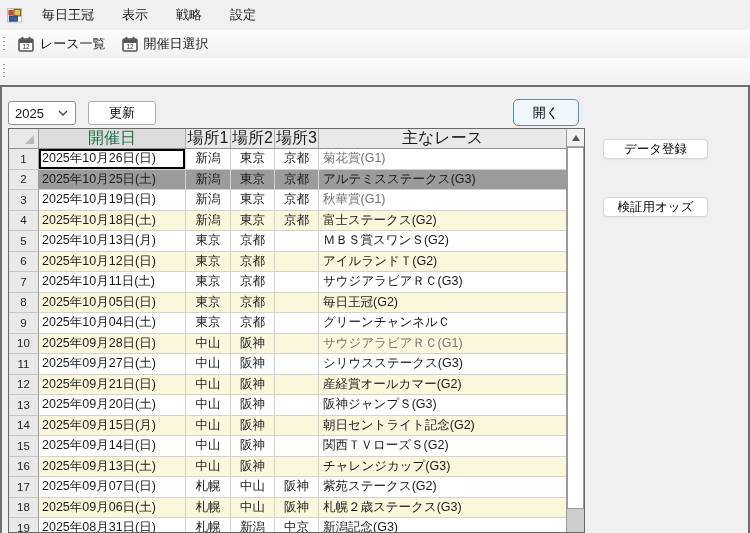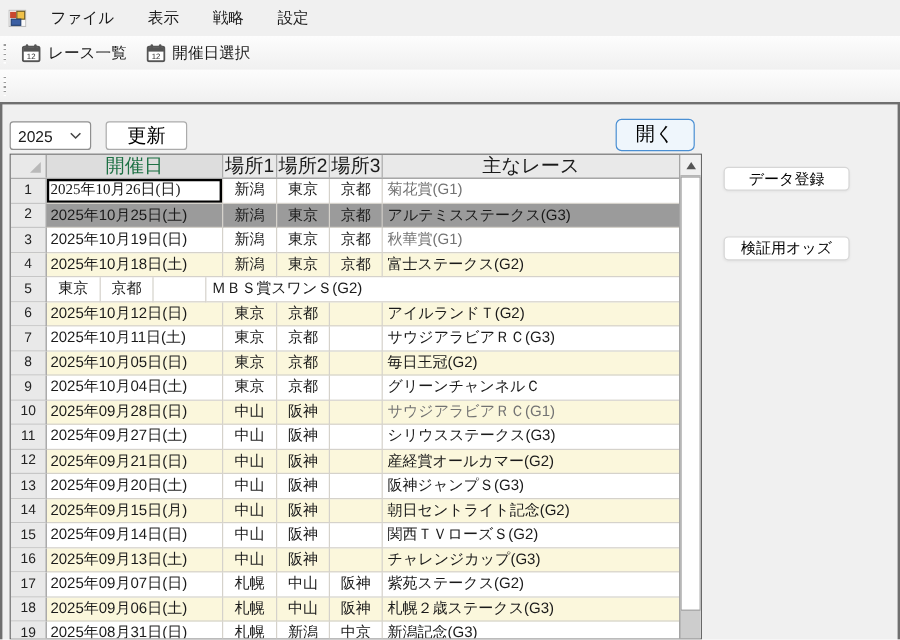--- a/index.html
+++ b/index.html
@@ -31,21 +31,21 @@
   .panel-top-line { position:absolute; left:0; top:85px; width:750px; height:2px; background:#6f6f6f; }
   .panel-left-line { position:absolute; left:0; top:85px; width:2px; height:448px; background:#6f6f6f; }
   .panel-right-line { position:absolute; right:0; top:85px; width:2px; height:448px; background:#6f6f6f; }
 
   
   .combobox { position:absolute; left:8px; top:101px; width:68px; height:24px;
     background:#ffffff; border:1px solid #8f8f8f; border-radius:3px;
     display:flex; align-items:center; justify-content:space-between;
     padding:0 7px 0 6px; font-size:13px; cursor:default; }
   .btn { background:#ffffff; border:1px solid #ababab; border-radius:3px;
-    font-size:16px; display:flex; align-items:center; justify-content:center;
+    font-size:13px; display:flex; align-items:center; justify-content:center;
     cursor:default; font-family:inherit; }
   .refresh-btn { position:absolute; left:88px; top:101px; width:68px; height:24px; }
   .open-btn { position:absolute; left:513px; top:99px; width:66px; height:27px;
     background:#eff6fc; border:1.5px solid #4a8fd3; border-radius:5px; }
   .side-btn { position:absolute; left:603px; width:105px; height:20px;
     border:1px solid #d6d6d6; border-radius:4px; font-size:12.5px;
     box-shadow:0 1px 2px rgba(0,0,0,0.05); }
   .side-btn-1 { top:139px; }
   .side-btn-2 { top:197px; }
 
@@ -68,21 +68,21 @@
   .grid-rows { position:absolute; left:0; top:20px; right:18px; bottom:0; overflow:hidden; }
   .grid-row { display:flex; height:20.5px; background:#ffffff; font-size:12.5px; }
   .grid-row.stripe { background:#fbf7dc; }
   .grid-row.selected .cell { background:#9b9b9b; }
   .row-number-cell { width:30px; background:#e9e9e9; color:#222;
     display:flex; align-items:center; justify-content:center; font-size:11.5px;
     border-right:1px solid #9a9a9a; border-bottom:1px solid #c6c6c6; flex:0 0 auto; }
   .cell { display:flex; align-items:center; border-right:1px solid #d5d2cb;
     border-bottom:1px solid #d5d2cb; height:100%; overflow:hidden; white-space:nowrap; }
   .date-cell { width:147px; padding-left:3px; flex:0 0 auto; }
-  .date-cell.focused { box-shadow:inset 0 0 0 2px #000000;font-family:Liberation Serif, serif; }
+  .date-cell.focused { box-shadow:inset 0 0 0 2px #000000; }
   .place-cell { width:45px; justify-content:center; flex:0 0 auto; }
   .place-cell.p2 { width:44px; }
   .place-cell.p3 { width:44px; }
   .race-cell { flex:1; padding-left:4px; border-right:none; }
   .race-cell.red { color:#737373; }
 
   
   .vscroll { position:absolute; right:0; top:0; bottom:0; width:18px;
     background:#cdcdcd; border-left:1px solid #9a9a9a; }
   .vscroll-up { position:absolute; left:0; top:0; width:17px; height:18px;
@@ -96,21 +96,21 @@
 </head>
 <body>
 
 <div class="menubar">
   <svg class="app-icon" viewBox="0 0 16 16">
     <rect x="0.5" y="0.5" width="15" height="14.5" fill="#fafafa" stroke="#bdbdbd"></rect>
     <rect x="1.5" y="2" width="5.5" height="5.5" fill="#c9482e"></rect>
     <rect x="7.5" y="1.5" width="7" height="7" fill="#f0c148" stroke="#6b5a22"></rect>
     <rect x="2.5" y="8.5" width="8.5" height="5.5" fill="#3b5fa3" stroke="#24406e"></rect>
   </svg>
-  <span class="menu-item">ファイル</span>
+  <span class="menu-item">毎日王冠</span>
   <span class="menu-item">表示</span>
   <span class="menu-item">戦略</span>
   <span class="menu-item">設定</span>
 </div>
 
 <div class="toolbar toolbar1">
   <div class="grip"></div>
   <div class="tool-button">
     <svg class="cal-icon" viewBox="0 0 16 16">
       <rect x="1" y="3" width="14" height="12" rx="1.5" fill="#ffffff" stroke="#555555" stroke-width="1.6"></rect>
@@ -191,20 +191,21 @@
       <div class="grid-row stripe">
         <div class="row-number-cell">4</div>
         <div class="cell date-cell">2025年10月18日(土)</div>
         <div class="cell place-cell">新潟</div>
         <div class="cell place-cell p2">東京</div>
         <div class="cell place-cell p3">京都</div>
         <div class="cell race-cell">富士ステークス(G2)</div>
       </div>
       <div class="grid-row">
         <div class="row-number-cell">5</div>
+        <div class="cell date-cell">2025年10月13日(月)</div>
         <div class="cell place-cell">東京</div>
         <div class="cell place-cell p2">京都</div>
         <div class="cell place-cell p3"></div>
         <div class="cell race-cell">ＭＢＳ賞スワンＳ(G2)</div>
       </div>
       <div class="grid-row stripe">
         <div class="row-number-cell">6</div>
         <div class="cell date-cell">2025年10月12日(日)</div>
         <div class="cell place-cell">東京</div>
         <div class="cell place-cell p2">京都</div>

